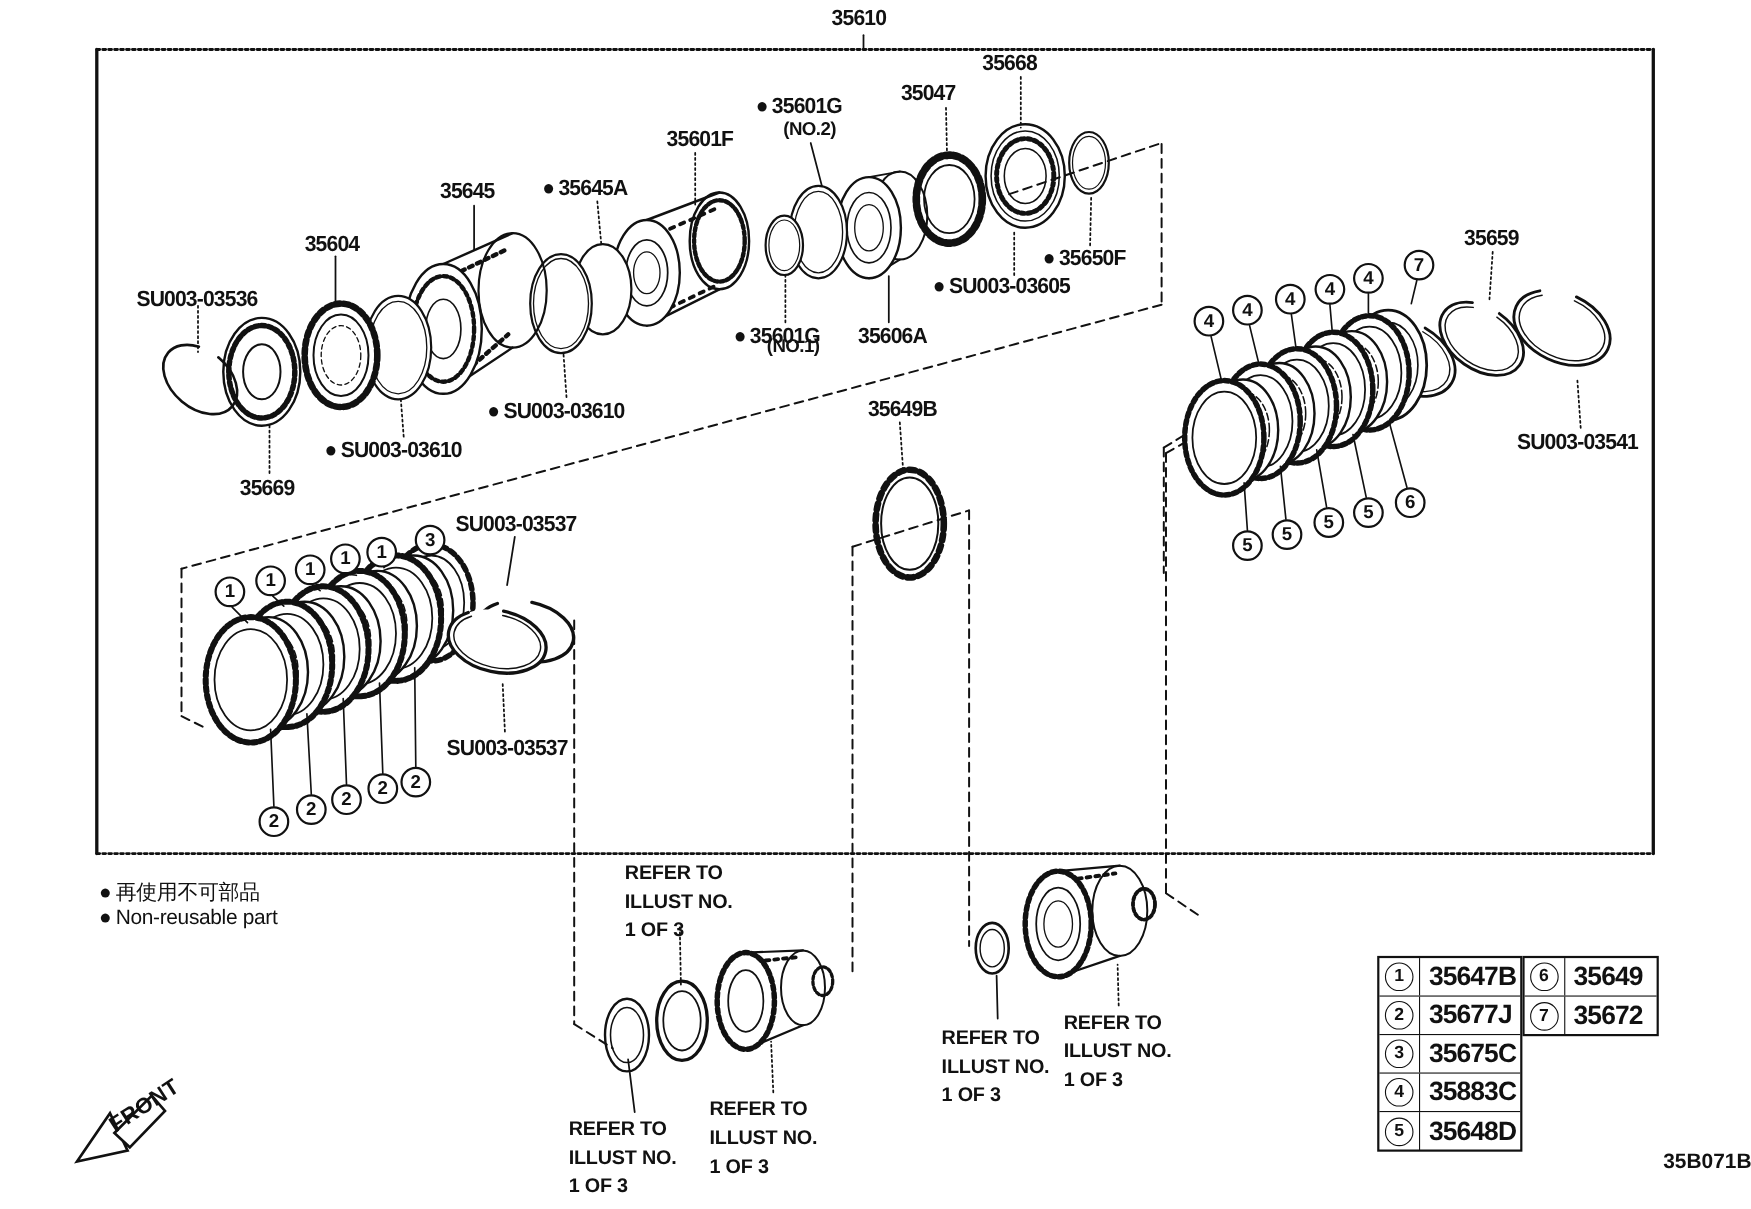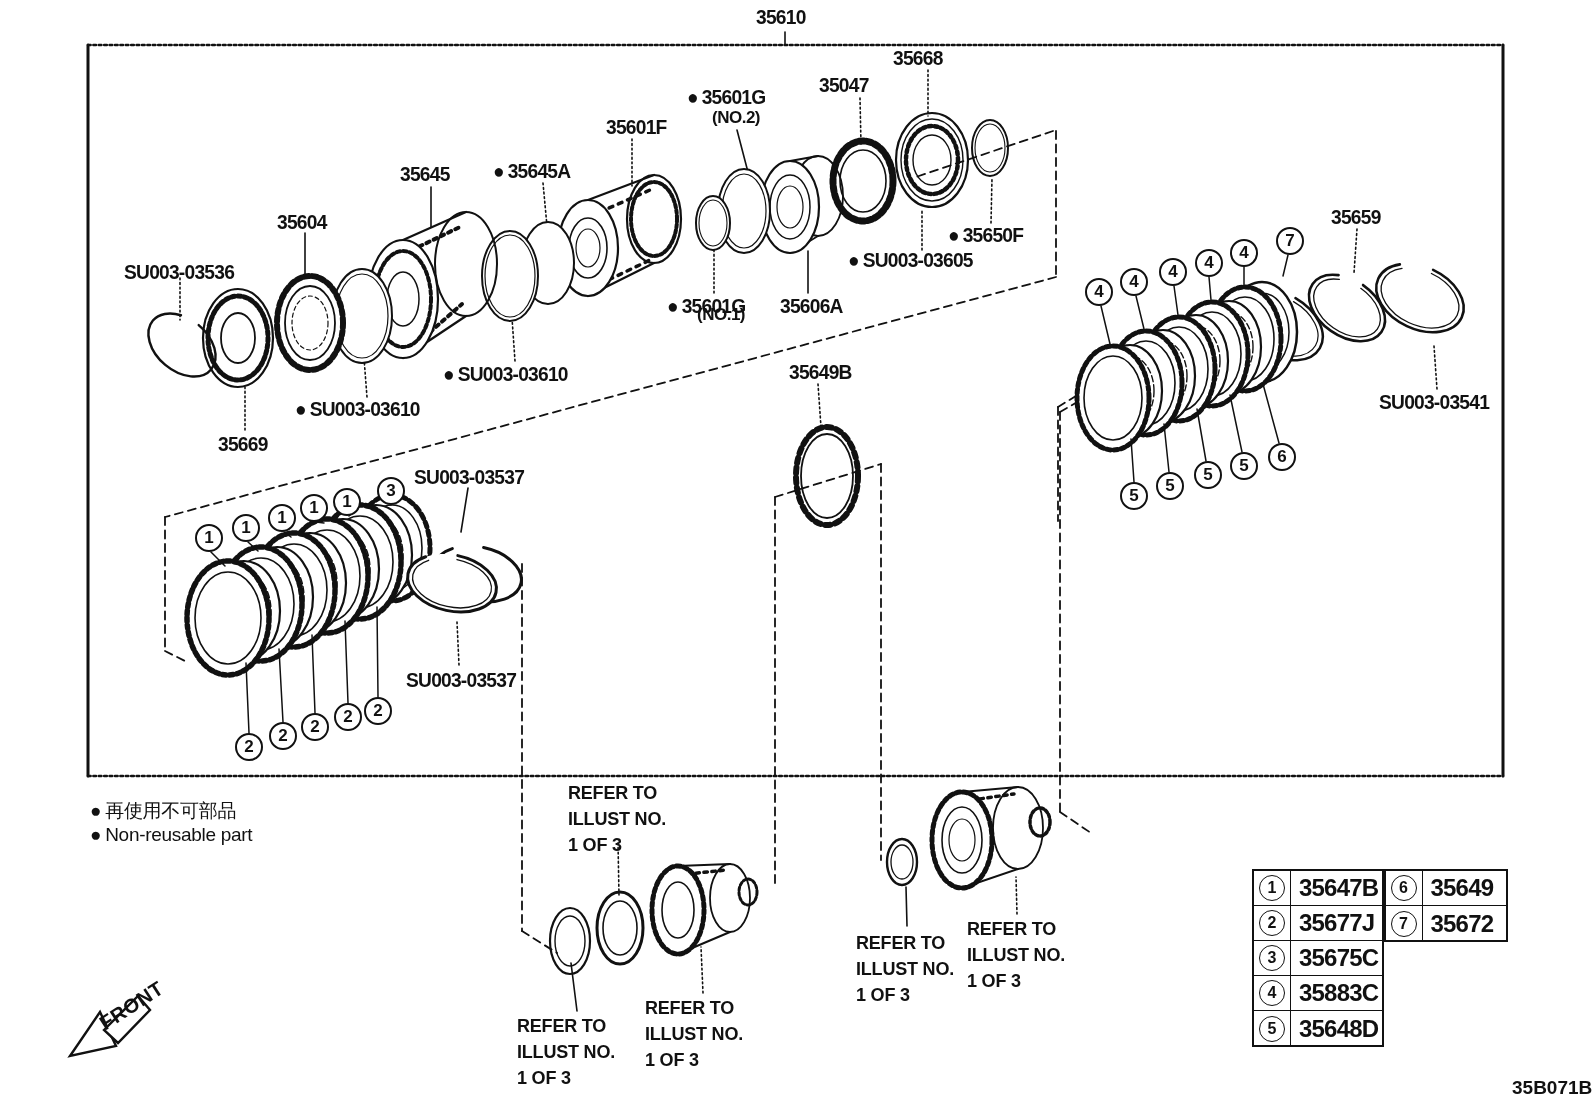--- a/index.html
+++ b/index.html
@@ -477,15 +477,15 @@
         <div class="pcell">35649</div>
       </div>
     <div class="lrow">
         <div class="ccell">
           <span class="ccircle">7</span>
         </div>
         <div class="pcell">35672</div>
       </div>
   </div>
 
-  <div class="fig-code" style="left:1512px;top:1077px;">35B071B</div>
+  <div class="fig-code" style="left:1512px;top:1046px;">35B071B</div>
 
 </div>
 
 </body></html>

